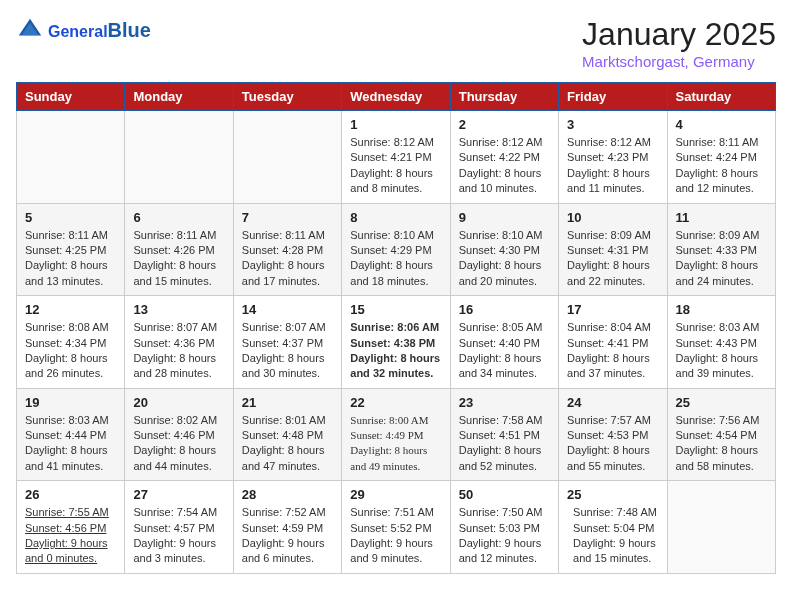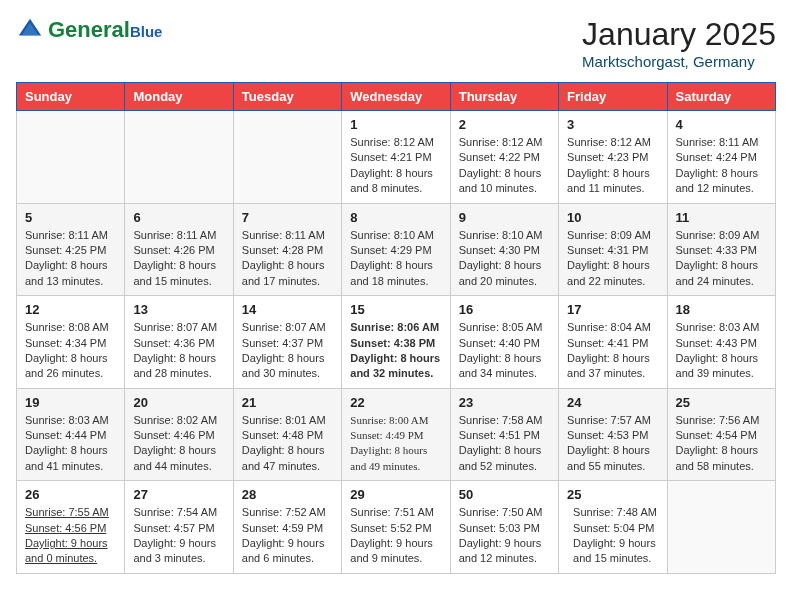--- a/index.html
+++ b/index.html
@@ -28,29 +28,29 @@
     .title-block {
       text-align: left;
     }
     .main-title {
       font-size: 32px;
       font-weight: normal;
       color: #222;
     }
     .subtitle {
       font-size: 15px;
-      color: #0c4a6e;
+      color: #8b5cf6;
     }
     .calendar {
       width: 100%;
       border-collapse: collapse;
       border: 1px solid #ccc;
     }
     .calendar th {
-      background-color: #ef4444;
+      background-color: #b91c1c;
       color: #fff;
       font-size: 13px;
       font-weight: bold;
       padding: 6px 8px;
       text-align: left;
       border: 1px solid #1a5da6;
     }
     .calendar td {
       vertical-align: top;
       padding: 6px 8px;
@@ -86,21 +86,21 @@
 </head>
 <body>
 
 <div class="header">
   <div class="logo">
     <svg class="logo-icon" viewBox="0 0 40 40" xmlns="http://www.w3.org/2000/svg">
       <polygon points="20,4 36,28 4,28" fill="#1a5da6"></polygon>
       <polygon points="20,10 32,28 8,28" fill="#4a90d9" opacity="0.5"></polygon>
     </svg>
     <div>
-      <span style="font-size:22px;font-weight:bold;color:#15803d;">General</span><span style="font-size:15px;font-weight:bold;color:#1a5da6;">Blue</span>
+      <span style="font-size:16px;font-weight:bold;color:#1d4ed8;">General</span><span style="font-size:20px;font-weight:bold;color:#1a5da6;">Blue</span>
     </div>
   </div>
   <div class="title-block">
     <div class="main-title">January 2025</div>
     <div class="subtitle">Marktschorgast, Germany</div>
   </div>
 </div>
 
 <table class="calendar">
   <thead>

